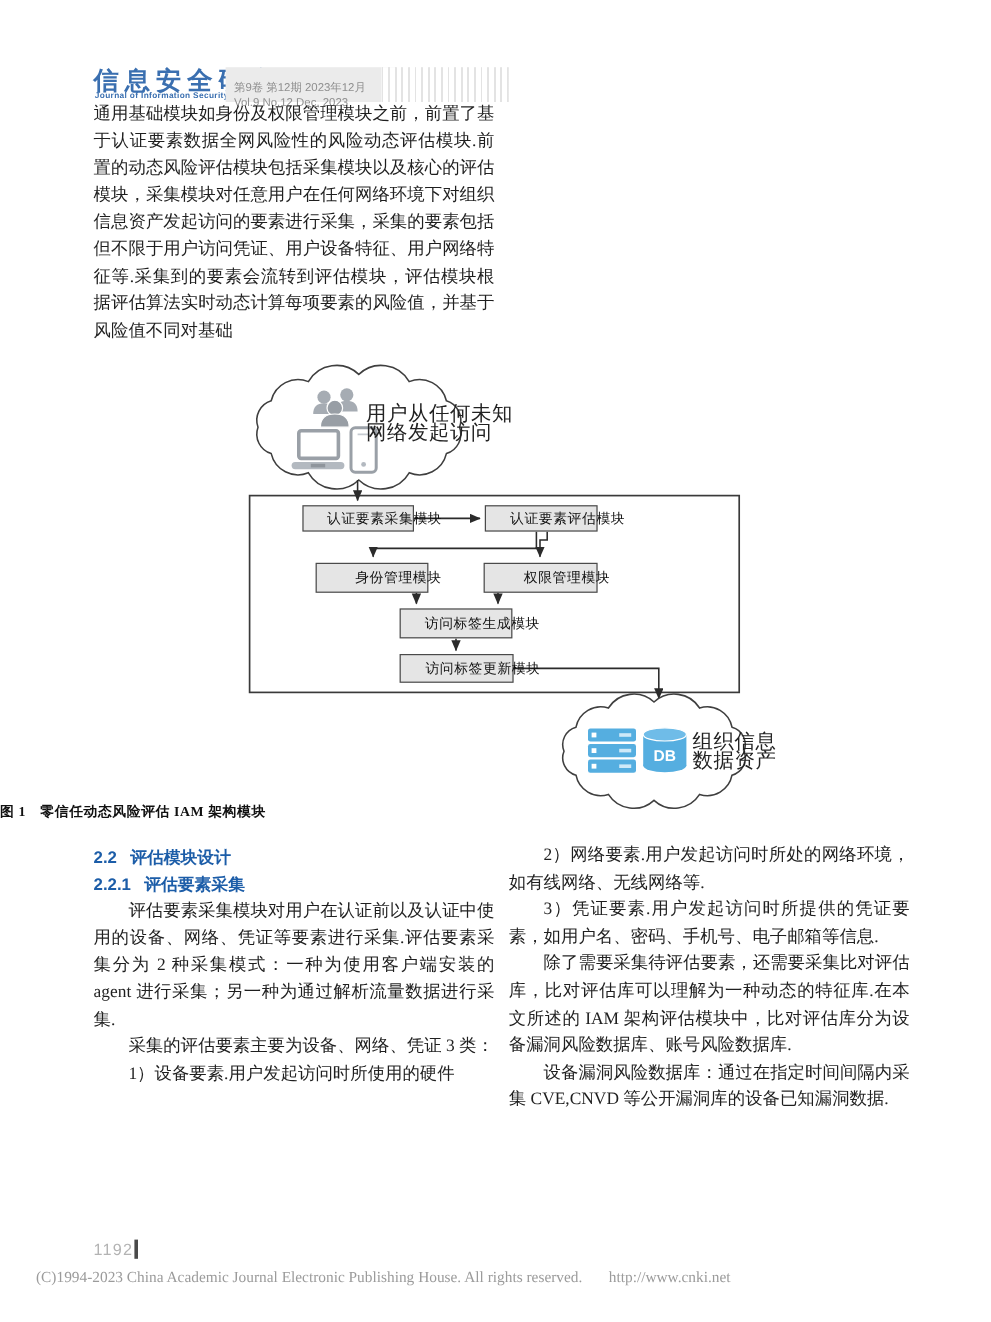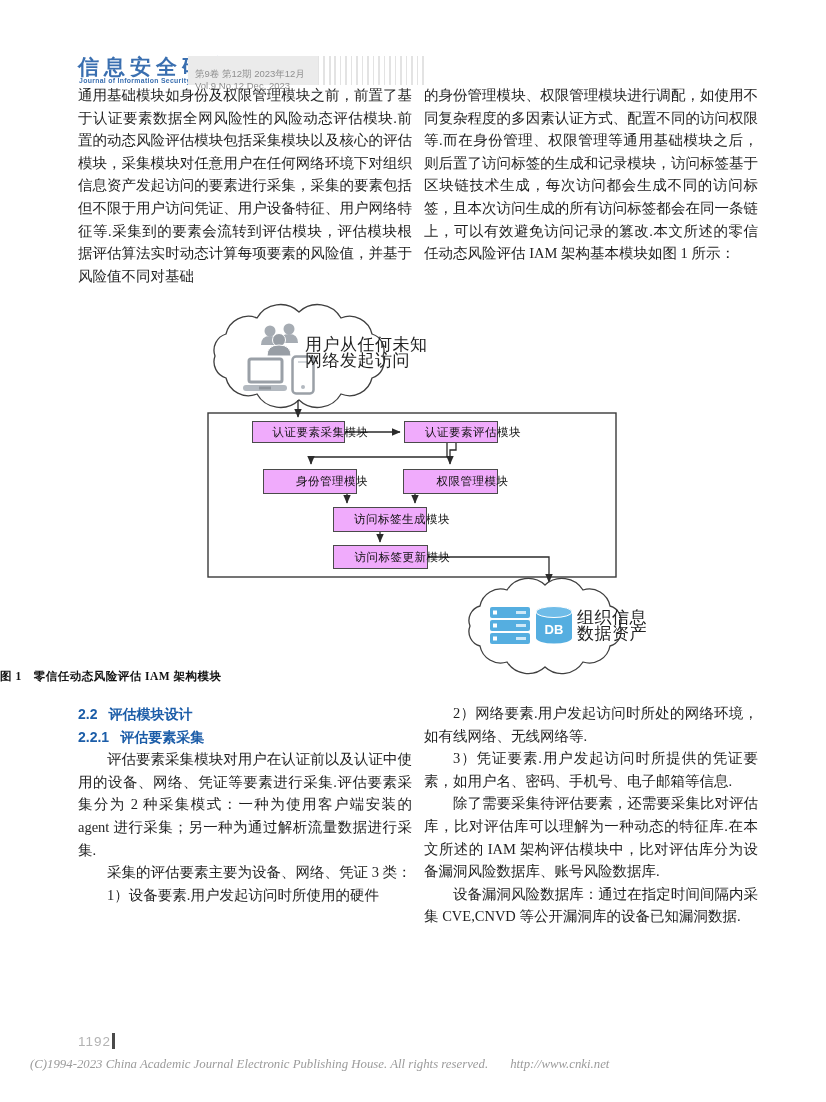--- a/index.html
+++ b/index.html
@@ -36,60 +36,59 @@
   .head  {
     font-family:"Liberation Sans", sans-serif; font-weight:bold; color:#1c5da8;
     font-size:14px; line-height:22.6px; text-align:left;
   }
   .head .num { margin-right:11px; }
 
   
   .figure-area { left:0; top:300px; width:826px; height:400px; }
   .fig-svg { position:absolute; left:0; top:0; z-index:1; }
   .fbox {
-    position:absolute; z-index:2; background:#f0abfc; border:1.2px solid #4a4a4a;
+    position:absolute; z-index:2; background:#e5e5e5; border:1.2px solid #4a4a4a;
     display:flex; align-items:center; justify-content:center;
     font-size:11.5px; color:#111; letter-spacing:0.5px; white-space:nowrap;padding-left:44px;
   }
   .cloud-text {
     position:absolute; z-index:2; font-size:17px; color:#222; line-height:15.5px;
     text-align:left; letter-spacing:0.5px; white-space:nowrap;
   }
   .fig-caption {
     position:absolute; z-index:2; left:0; top:369px; width:826px; text-align:left;
     font-size:11.5px; font-weight:bold; color:#111; letter-spacing:0.5px;
   }
   .fig-caption .cap-label { margin-right:12px; }
 
   
   .page-num {
     left:78px; top:1034px; font-family:Liberation Sans, sans-serif;
     font-size:13.5px; color:#b3b3b3; letter-spacing:1px;
   }
   .page-num-bar { left:112px; top:1033px; width:2.5px; height:16px; background:#4a4a4a; }
   .copyright {
-    left:30px; top:1057px; width:766px; font-size:12.8px; color:#9b9b9b; white-space:nowrap;font-style:italic;
+    left:30px; top:1057px; width:766px; font-size:12.8px; color:#9b9b9b; white-space:nowrap;
   }
   .copyright .url { margin-left:22px; color:#9b9b9b; text-decoration:none; }
 </style>
 </head>
 <body>
 
 <div class="page">
 
   <div class="abs logo-cn">信息安全研究</div>
   <div class="abs logo-en">Journal of Information Security Research</div>
   <div class="abs issue-box">
     <div>第9卷 第12期 2023年12月</div>
     <div>Vol.9 No.12 Dec. 2023</div>
   </div>
   <div class="abs header-stripes"></div>
 
   <div class="abs col cont" style="left:78px; top:84px;">通用基础模块如身份及权限管理模块之前，前置了基于认证要素数据全网风险性的风险动态评估模块.前置的动态风险评估模块包括采集模块以及核心的评估模块，采集模块对任意用户在任何网络环境下对组织信息资产发起访问的要素进行采集，采集的要素包括但不限于用户访问凭证、用户设备特征、用户网络特征等.采集到的要素会流转到评估模块，评估模块根据评估算法实时动态计算每项要素的风险值，并基于风险值不同对基础</div>
-  <div class="abs col cont" style="left:424px; top:84px;">的身份管理模块、权限管理模块进行调配，如使用不同复杂程度的多因素认证方式、配置不同的访问权限等.而在身份管理、权限管理等通用基础模块之后，则后置了访问标签的生成和记录模块，访问标签基于区块链技术生成，每次访问都会生成不同的访问标签，且本次访问生成的所有访问标签都会在同一条链上，可以有效避免访问记录的篡改.本文所述的零信任动态风险评估 IAM 架构基本模块如图 1 所示：</div>
 
   <div class="abs figure-area">
     <svg class="fig-svg" width="826" height="400" viewBox="0 0 826 400">
       <defs>
         <marker id="arw" markerWidth="8" markerHeight="8" refX="6.5" refY="3" orient="auto">
           <path d="M0,0 L7,3 L0,6 Z" fill="#2b2b2b"></path>
         </marker>
       </defs>
 
       <path d="M215,56 A17,17 0 0 1 226,34 A23,23 0 0 1 257,18 A27,27 0 0 1 299,12 A27,27 0 0 1 341,18 A23,23 0 0 1 372,34 A17,17 0 0 1 383,56 A17,17 0 0 1 372,78 A23,23 0 0 1 341,94 A27,27 0 0 1 299,100 A27,27 0 0 1 257,94 A23,23 0 0 1 226,78 A17,17 0 0 1 215,56 Z" fill="#ffffff" stroke="#3f3f3f" stroke-width="1.3"></path>

